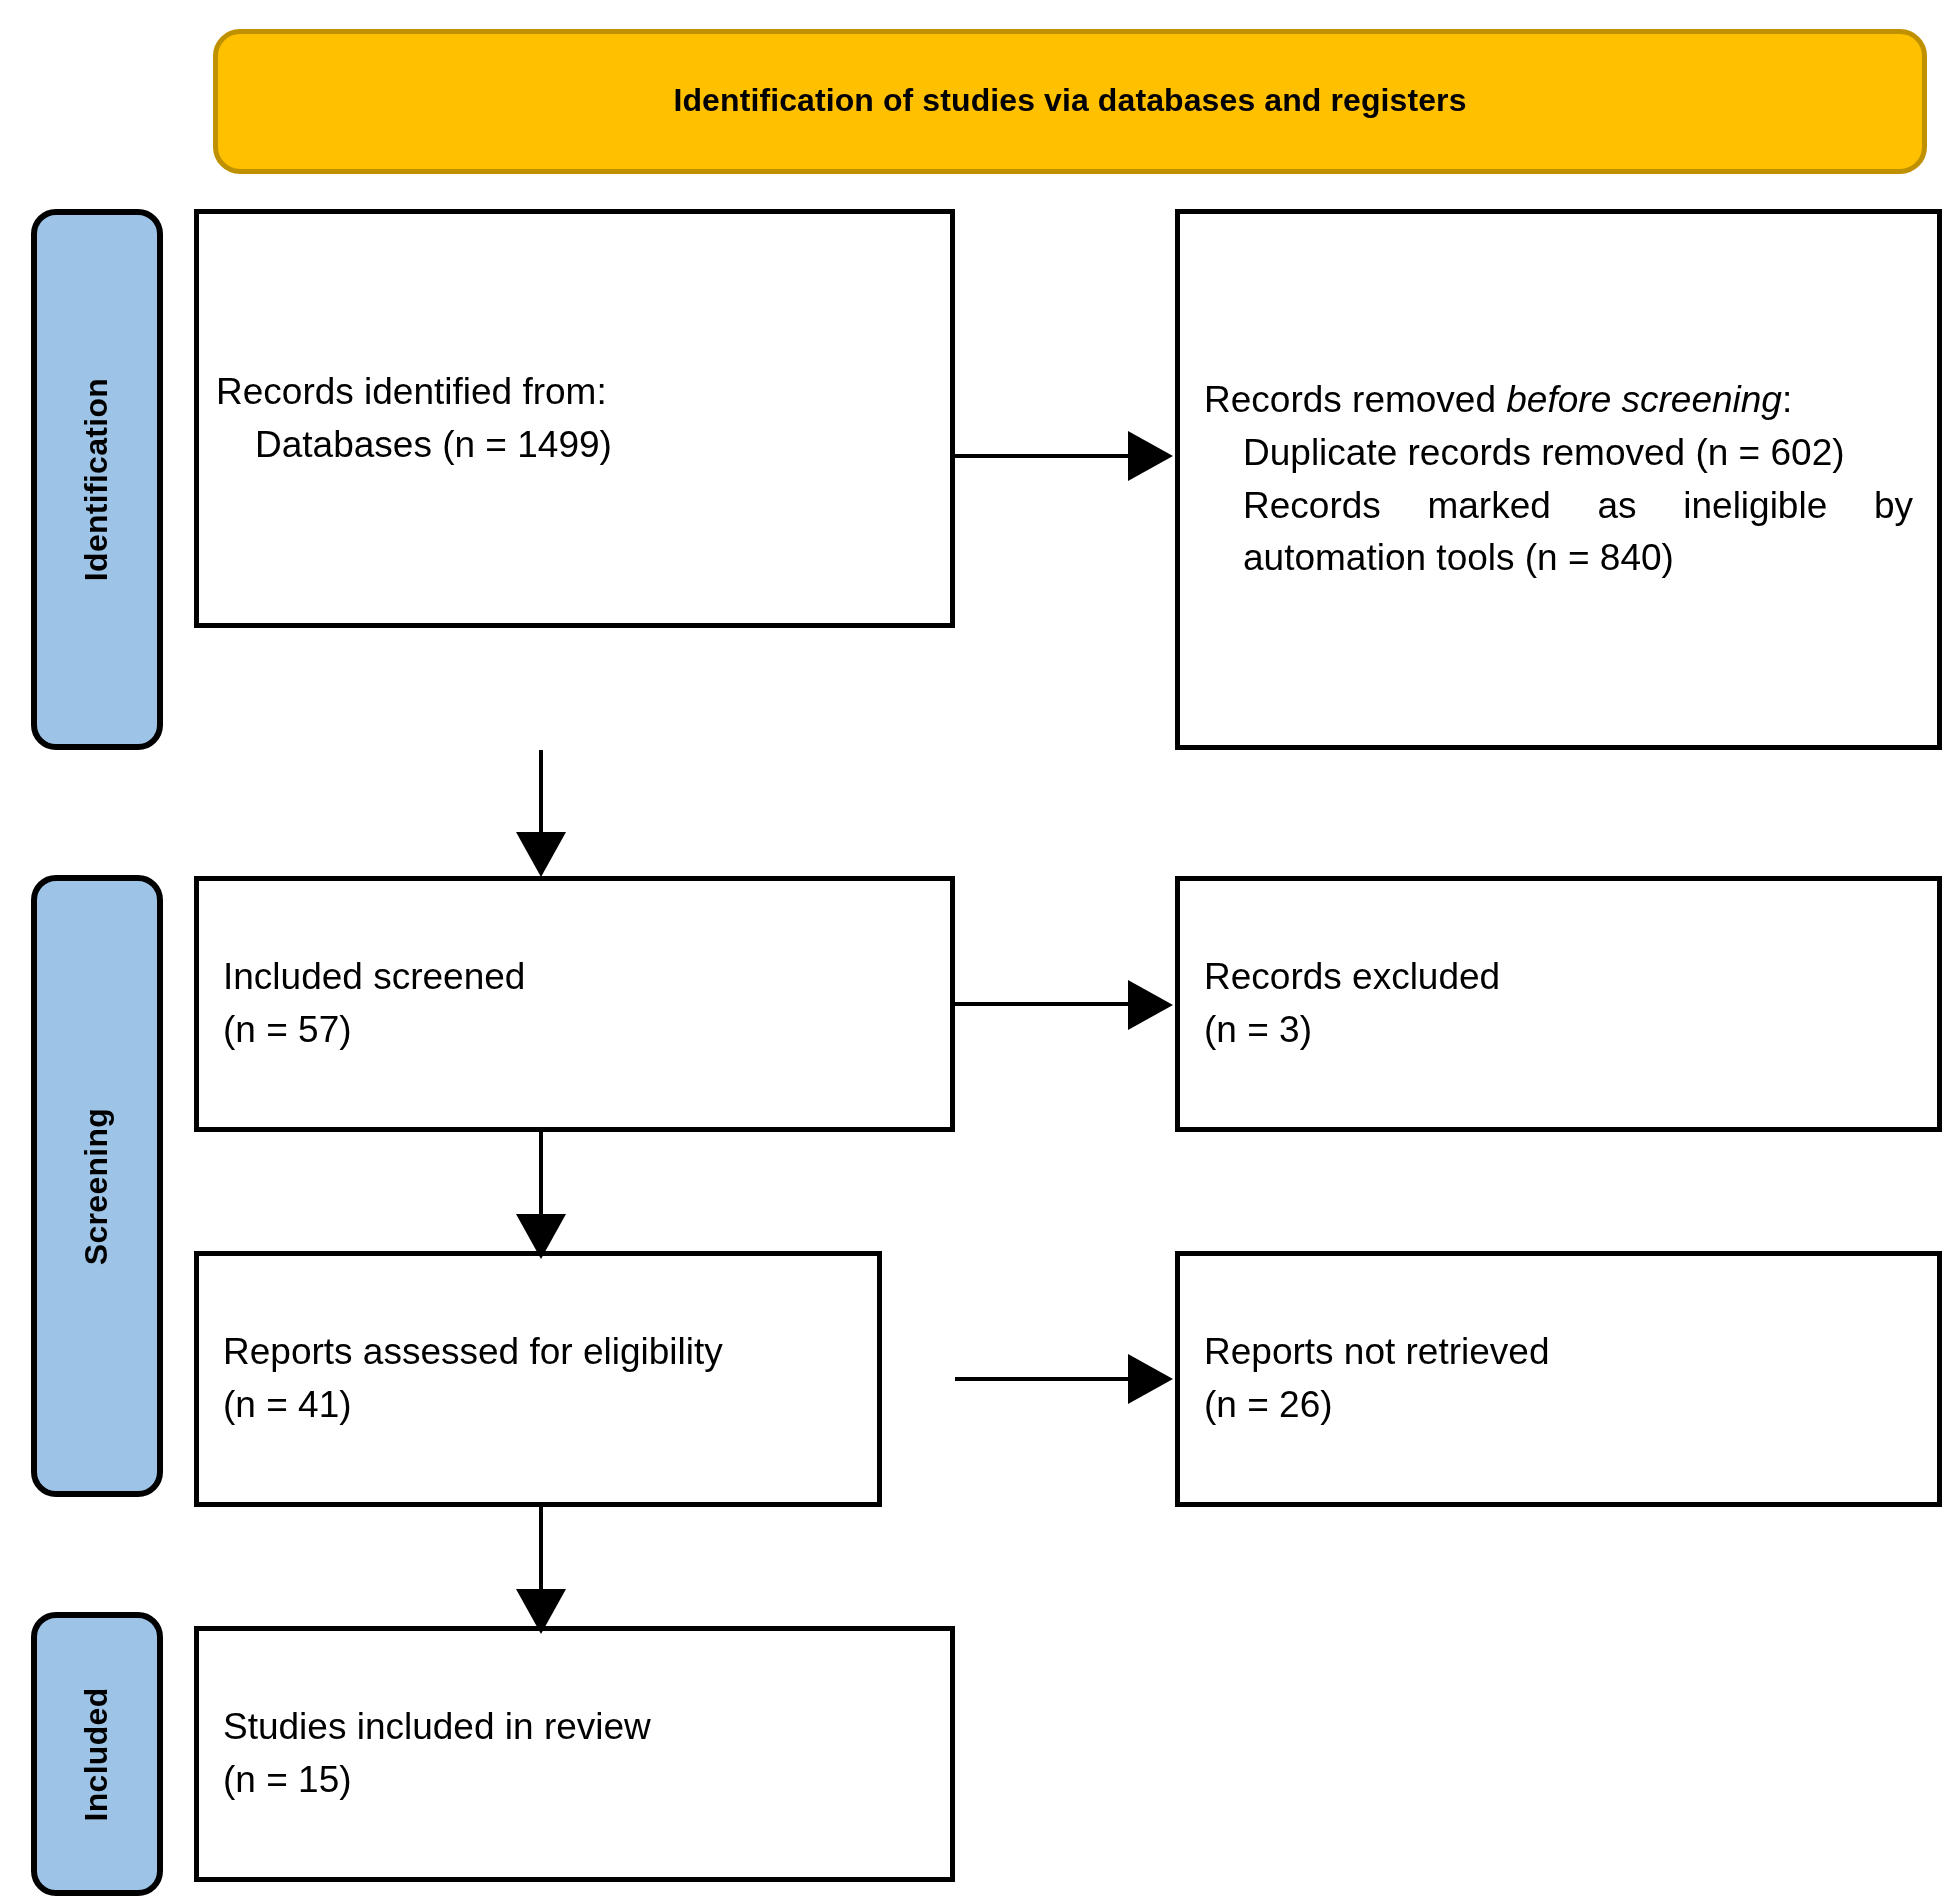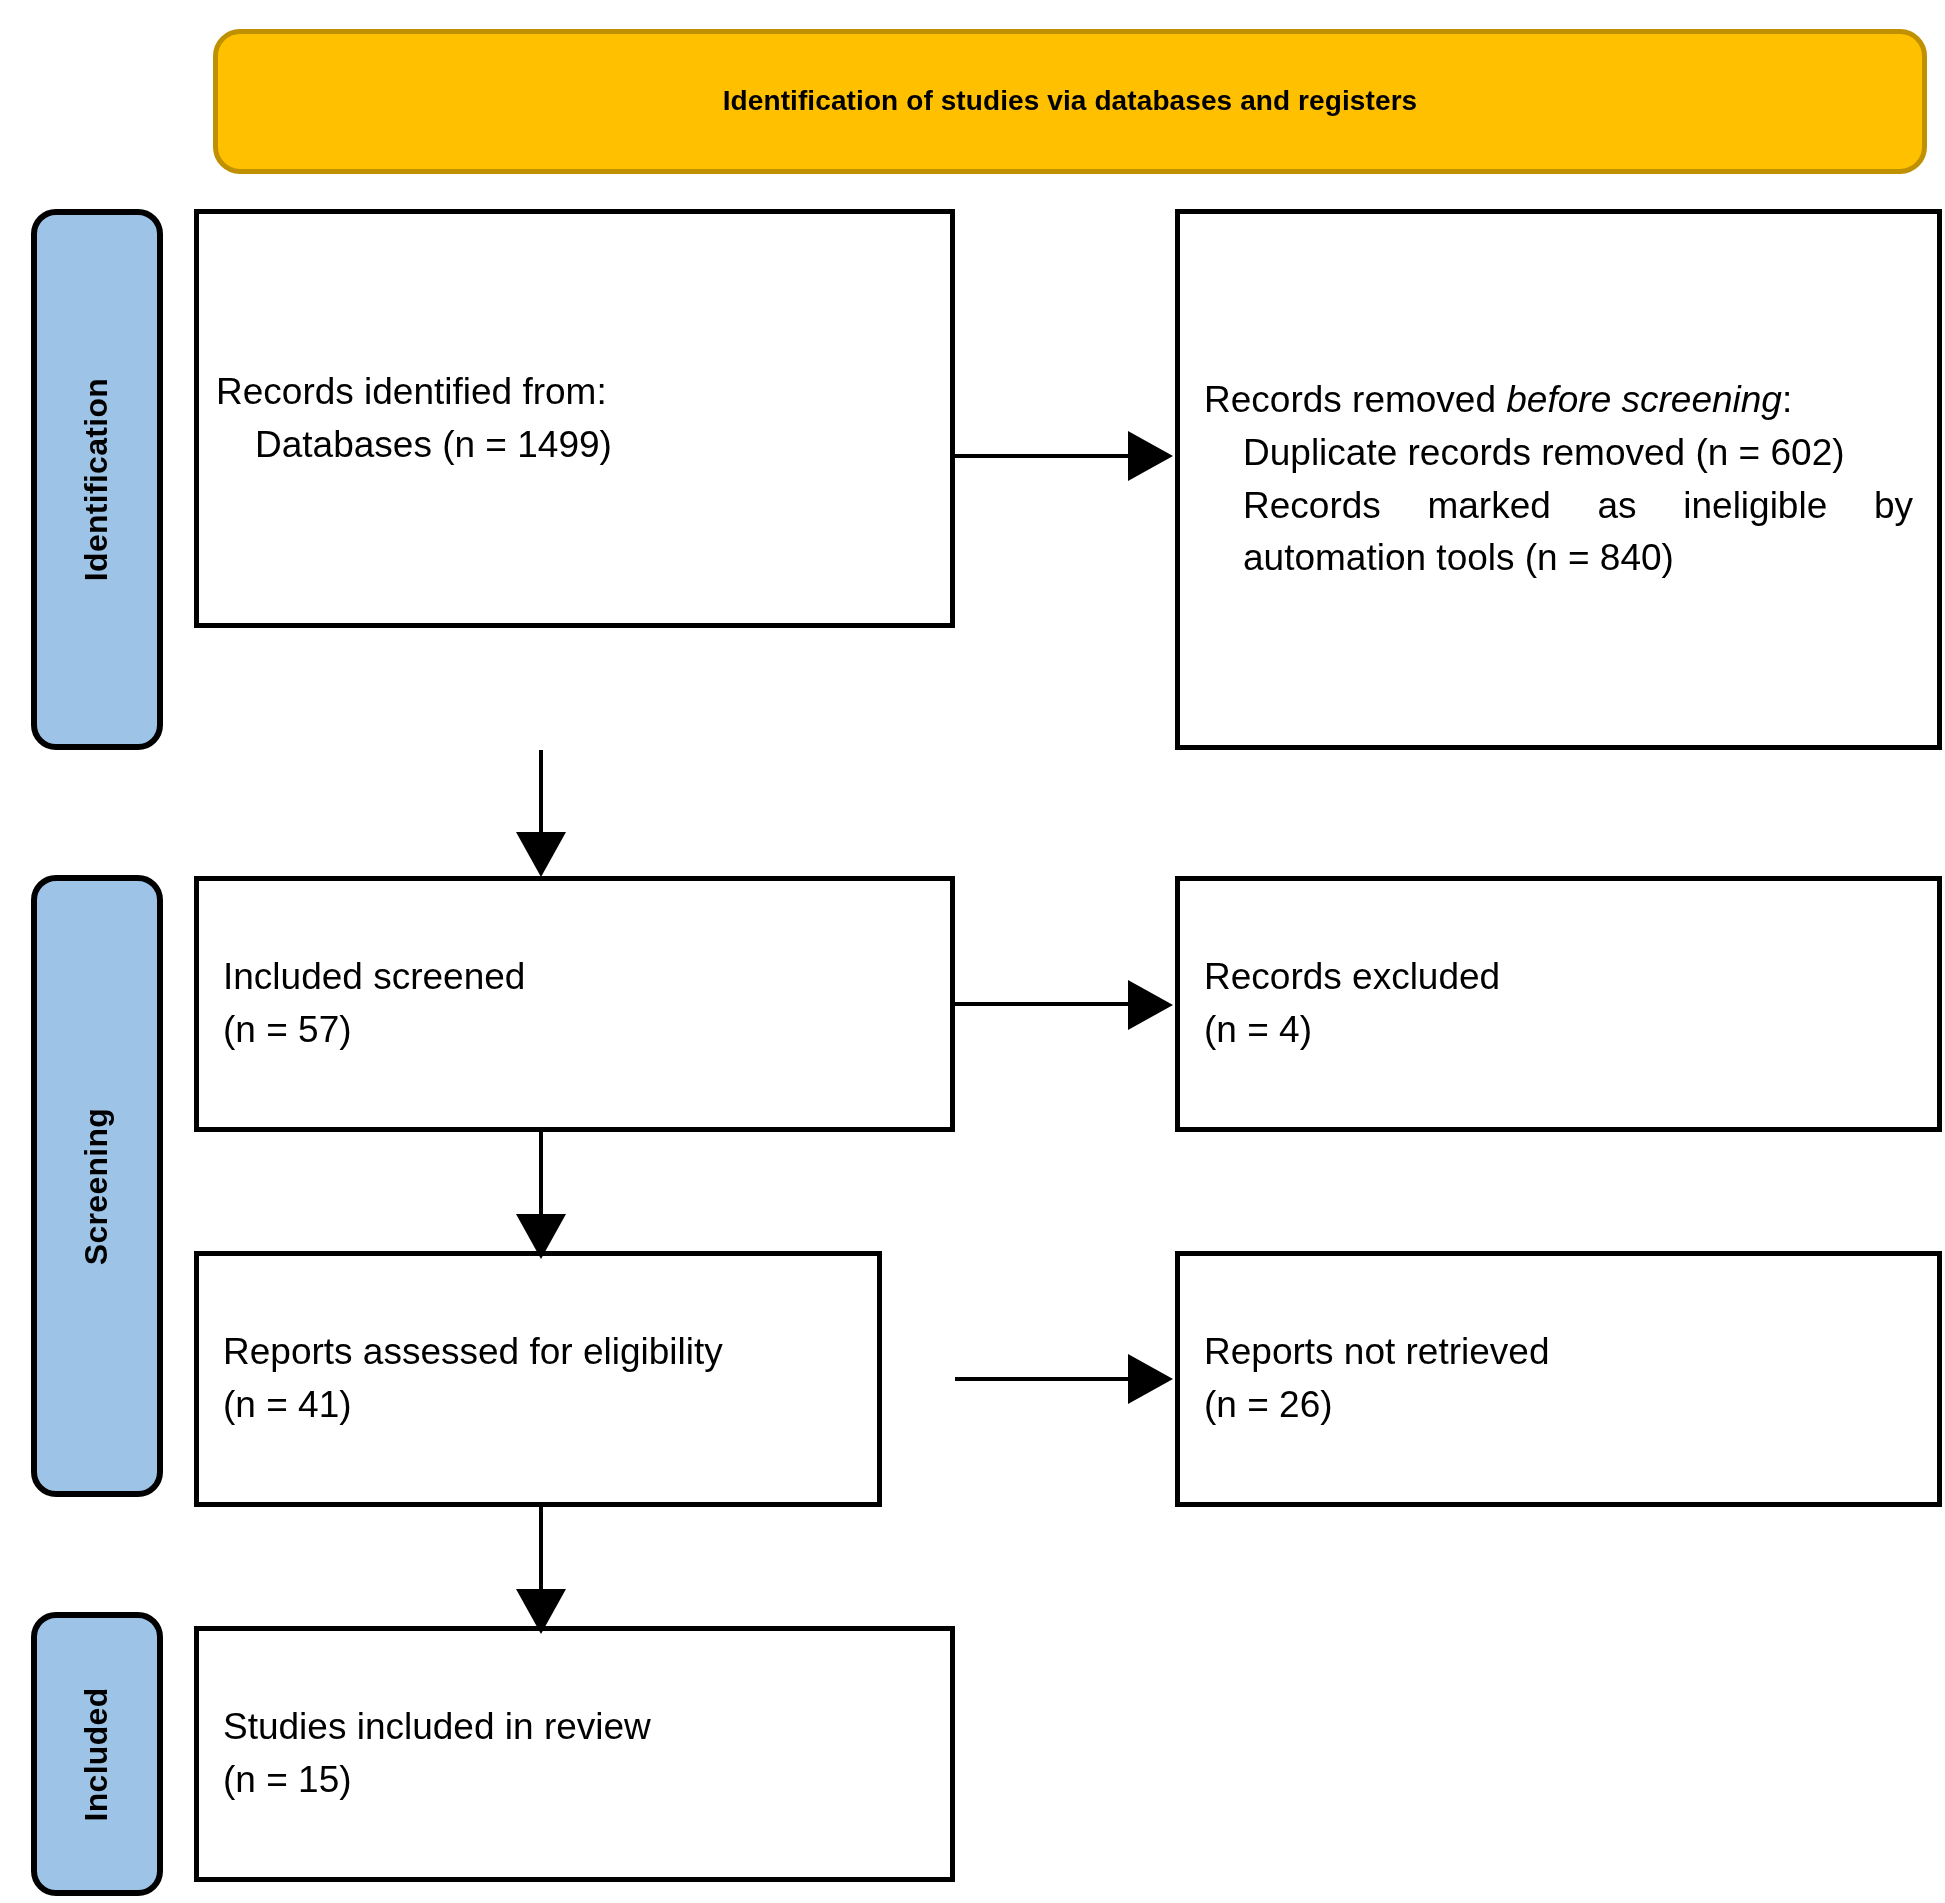--- a/index.html
+++ b/index.html
@@ -8,21 +8,21 @@
 
   .stage{position:absolute;inset:0;}
 
   
   .banner{
     position:absolute;left:213px;top:28.5px;width:1714px;height:145px;
     background:#FFC000;border:5.3px solid #BF9000;border-radius:27px;
     box-sizing:border-box;display:flex;align-items:center;justify-content:center;
   }
   .banner-title{
-    font-size:28px;font-weight:bold;letter-spacing:0.1px;color:#000;
+    font-size:32px;font-weight:bold;letter-spacing:0.1px;color:#000;
     text-align:center;line-height:1.1;
   }
 
   
   .pill{
     position:absolute;background:#9DC3E6;border:6.5px solid #000;
     border-radius:25px;box-sizing:border-box;
     display:flex;align-items:center;justify-content:center;
   }
   .pill-label{
@@ -114,21 +114,21 @@
     <p class="justify">Records marked as ineligible by automation tools (n = 840)</p>
   </div>
 
   <div class="box" id="box-screened">
     <p>Included screened</p>
     <p>(n = 57)</p>
   </div>
 
   <div class="box" id="box-excluded">
     <p>Records excluded</p>
-    <p>(n = 4)</p>
+    <p>(n = 3)</p>
   </div>
 
   <div class="box" id="box-assessed">
     <p>Reports assessed for eligibility</p>
     <p>(n = 41)</p>
   </div>
 
   <div class="box" id="box-notretrieved">
     <p>Reports not retrieved</p>
     <p>(n = 26)</p>

